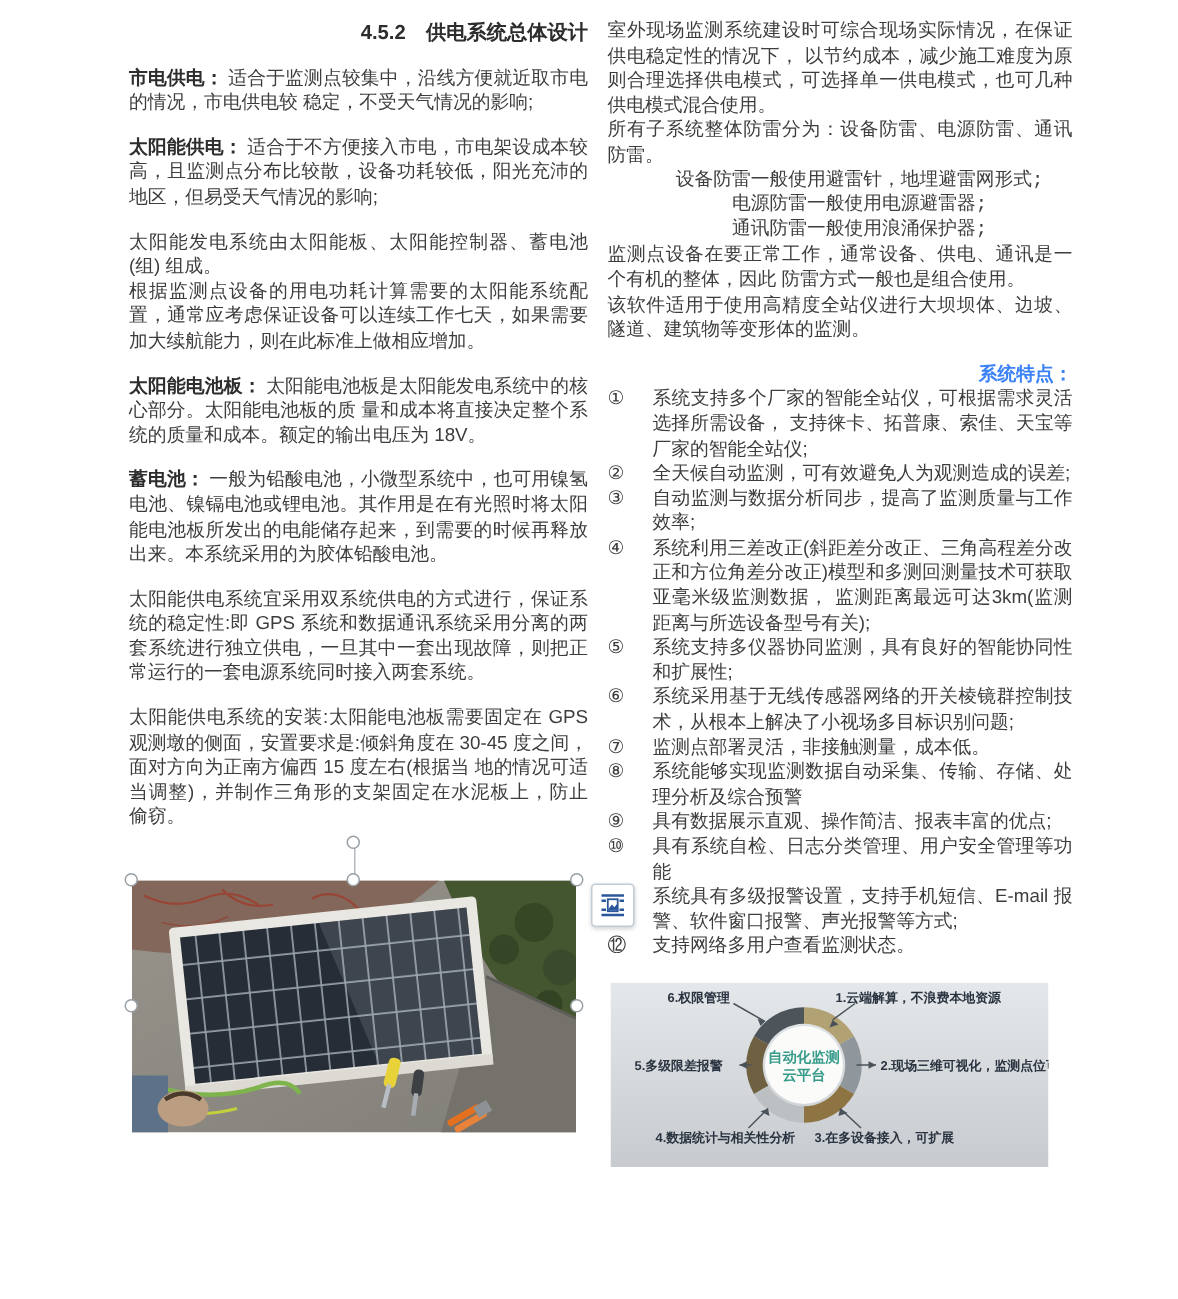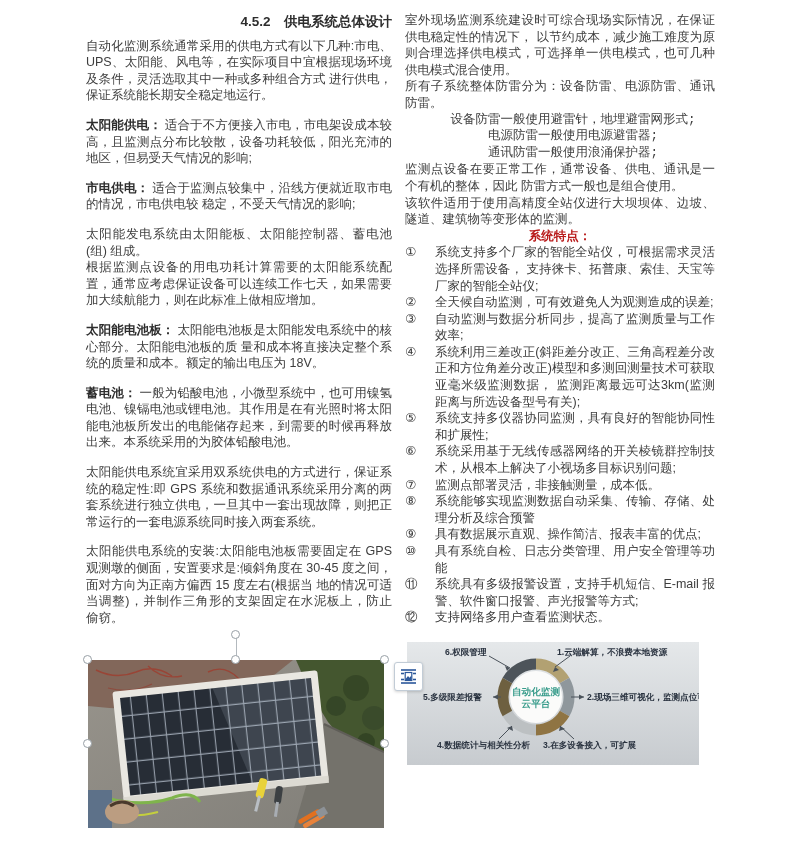--- a/index.html
+++ b/index.html
@@ -8,21 +8,21 @@
   .page{display:flex;gap:13px;padding:12px 70px 0 86px;box-sizing:border-box;}
   .col{font-size:12.5px;line-height:16.6px;text-align:justify;}
   .col-left{width:306px;flex:0 0 306px;}
   .col-right{width:310px;flex:0 0 310px;}
   .sec-h{font-size:13.5px;font-weight:bold;color:#2d2d2d;margin:2px 0 7px;text-align:right;}
   .sec-h46{font-size:14.5px;font-weight:bold;color:#27a392;margin:22px 0 8px;text-align:left;}
   p{margin:0;}
   .para{margin-top:13px;}
   .lead{color:#2d2d2d;margin-right:3px;}
   .indent{padding-left:26px;text-align:center;font-family:Liberation Mono, monospace;}
-  .syslabel{margin-top:0;font-weight:bold;color:#b91c1c;text-align:center;}
+  .syslabel{margin-top:13px;font-weight:bold;color:#3b82f6;text-align:right;}
   .feat{display:flex;}
   .fnum{flex:0 0 30px;}
   .ftext{flex:1;}
   
   .photo-wrap{position:relative;width:296px;height:168px;margin:34px 0 0 2px;}
   .photo-wrap svg{display:block;}
   .handle{position:absolute;width:7px;height:7px;background:#fff;border:1.5px solid #98a0a6;
           border-radius:50%;z-index:4;}
   .h-tl{left:-5px;top:-5px}.h-tm{left:calc(50% - 5px);top:-5px}.h-tr{right:-5px;top:-5px}
   .h-ml{left:-5px;top:calc(50% - 5px)}.h-mr{right:-5px;top:calc(50% - 5px)}
@@ -36,24 +36,23 @@
   .dlabel{font-size:8.6px;font-weight:bold;fill:#2a3340;}
   .dcenter{font-size:9.6px;font-weight:bold;fill:#389c8b;}
 </style>
 </head>
 <body>
 
 <div class="page">
 
   <div class="col col-left">
     <div class="sec-h">4.5.2　供电系统总体设计</div>
-    <p>自动化监测系统通常采用的供电方式有以下几种:市电、UPS、太阳能、风电等，在实际项目中宜根据现场环境及条件，灵活选取其中一种或多种组合方式 进行供电，保证系统能长期安全稳定地运行。</p>
-
+
+    <p class="para"><b class="lead">市电供电：</b><span>适合于监测点较集中，沿线方便就近取市电的情况，市电供电较 稳定，不受天气情况的影响;</span></p>
     <p class="para"><b class="lead">太阳能供电：</b><span>适合于不方便接入市电，市电架设成本较高，且监测点分布比较散，设备功耗较低，阳光充沛的地区，但易受天气情况的影响;</span></p>
-    <p class="para"><b class="lead">市电供电：</b><span>适合于监测点较集中，沿线方便就近取市电的情况，市电供电较 稳定，不受天气情况的影响;</span></p>
     <p class="para"><span>太阳能发电系统由太阳能板、太阳能控制器、蓄电池(组) 组成。</span><br><span>根据监测点设备的用电功耗计算需要的太阳能系统配置，通常应考虑保证设备可以连续工作七天，如果需要加大续航能力，则在此标准上做相应增加。</span></p>
     <p class="para"><b class="lead">太阳能电池板：</b><span>太阳能电池板是太阳能发电系统中的核心部分。太阳能电池板的质 量和成本将直接决定整个系统的质量和成本。额定的输出电压为 18V。</span></p>
     <p class="para"><b class="lead">蓄电池：</b><span>一般为铅酸电池，小微型系统中，也可用镍氢电池、镍镉电池或锂电池。其作用是在有光照时将太阳能电池板所发出的电能储存起来，到需要的时候再释放出来。本系统采用的为胶体铅酸电池。</span></p>
     <p class="para"><span>太阳能供电系统宜采用双系统供电的方式进行，保证系统的稳定性:即 GPS 系统和数据通讯系统采用分离的两套系统进行独立供电，一旦其中一套出现故障，则把正常运行的一套电源系统同时接入两套系统。</span></p>
     <p class="para"><span>太阳能供电系统的安装:太阳能电池板需要固定在 GPS 观测墩的侧面，安置要求是:倾斜角度在 30-45 度之间，面对方向为正南方偏西 15 度左右(根据当 地的情况可适当调整)，并制作三角形的支架固定在水泥板上，防止 偷窃。</span></p>
 
     <div class="photo-wrap">
       <svg width="296" height="168" viewBox="0 0 296 168">
         <defs>
           <linearGradient id="conc" x1="0" y1="0" x2="1" y2="1">

